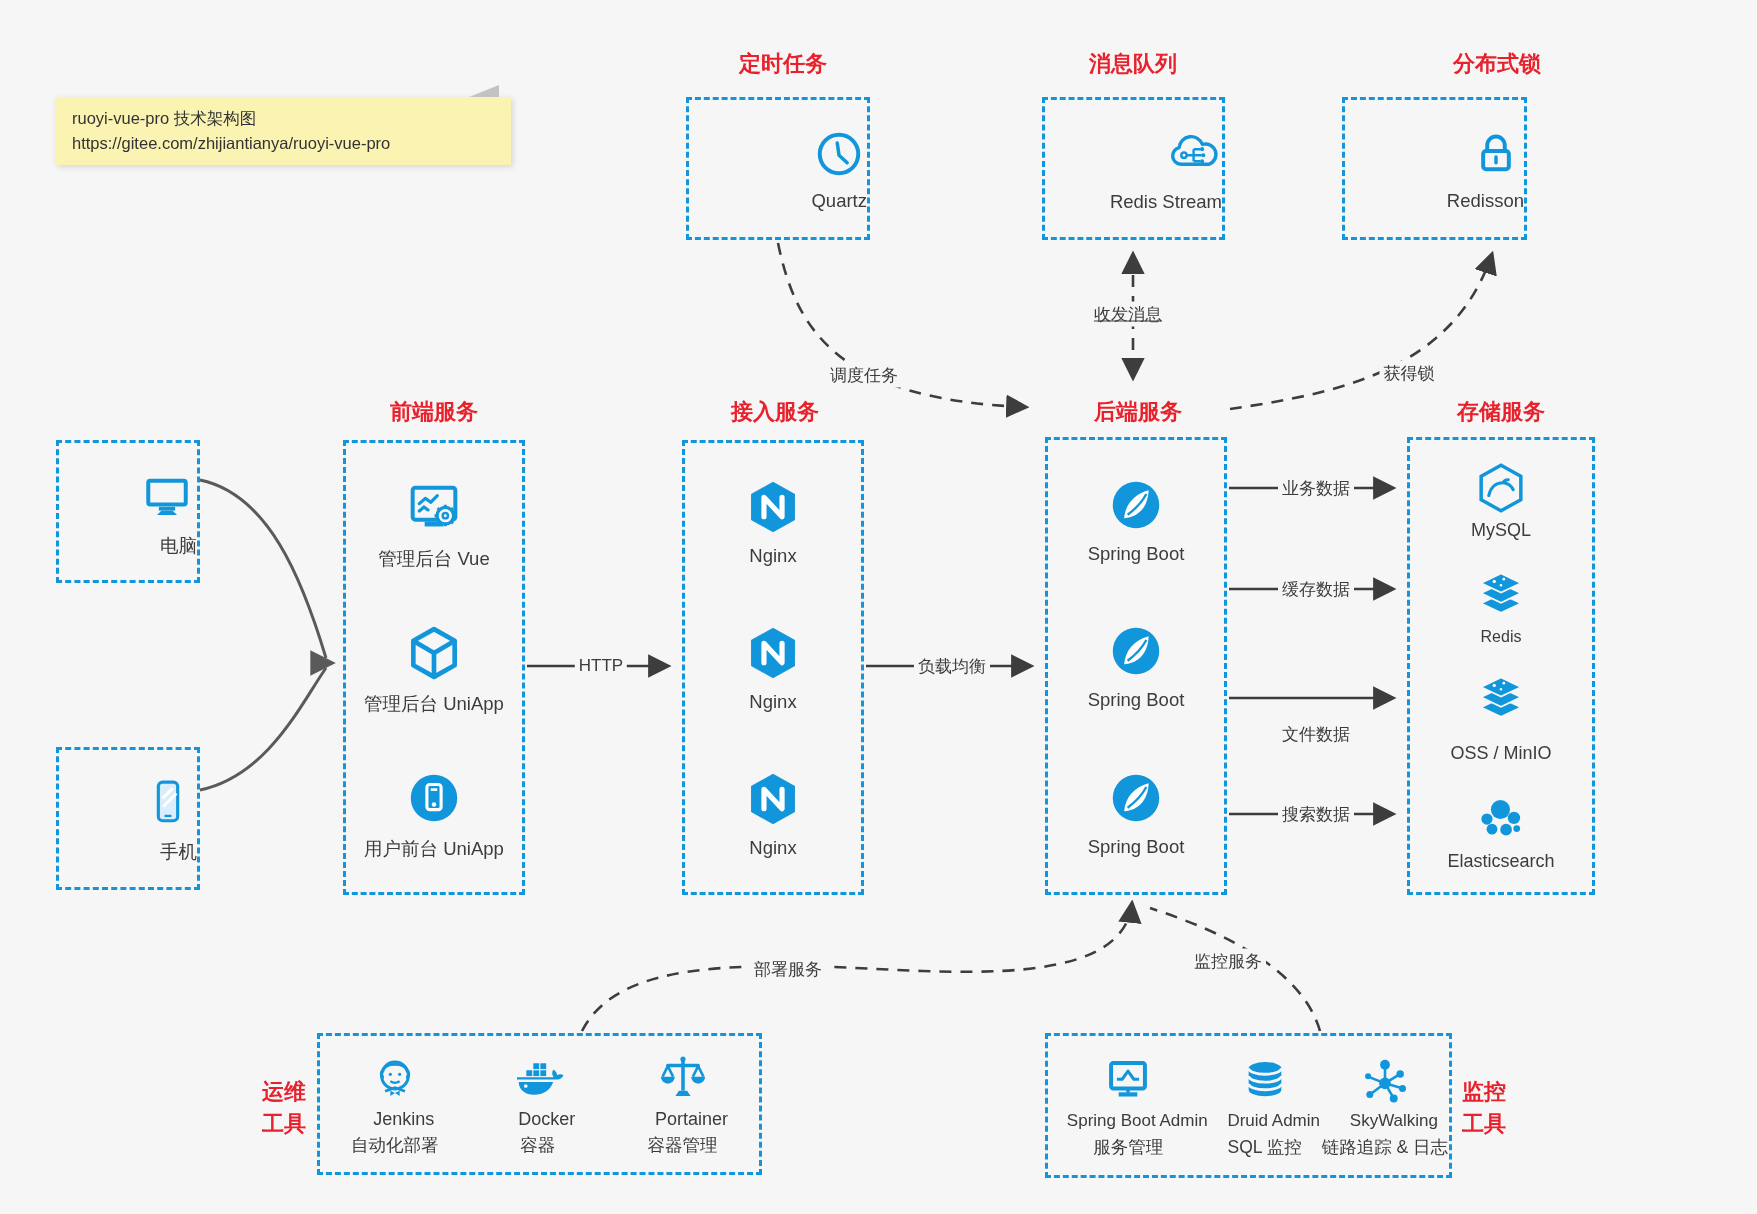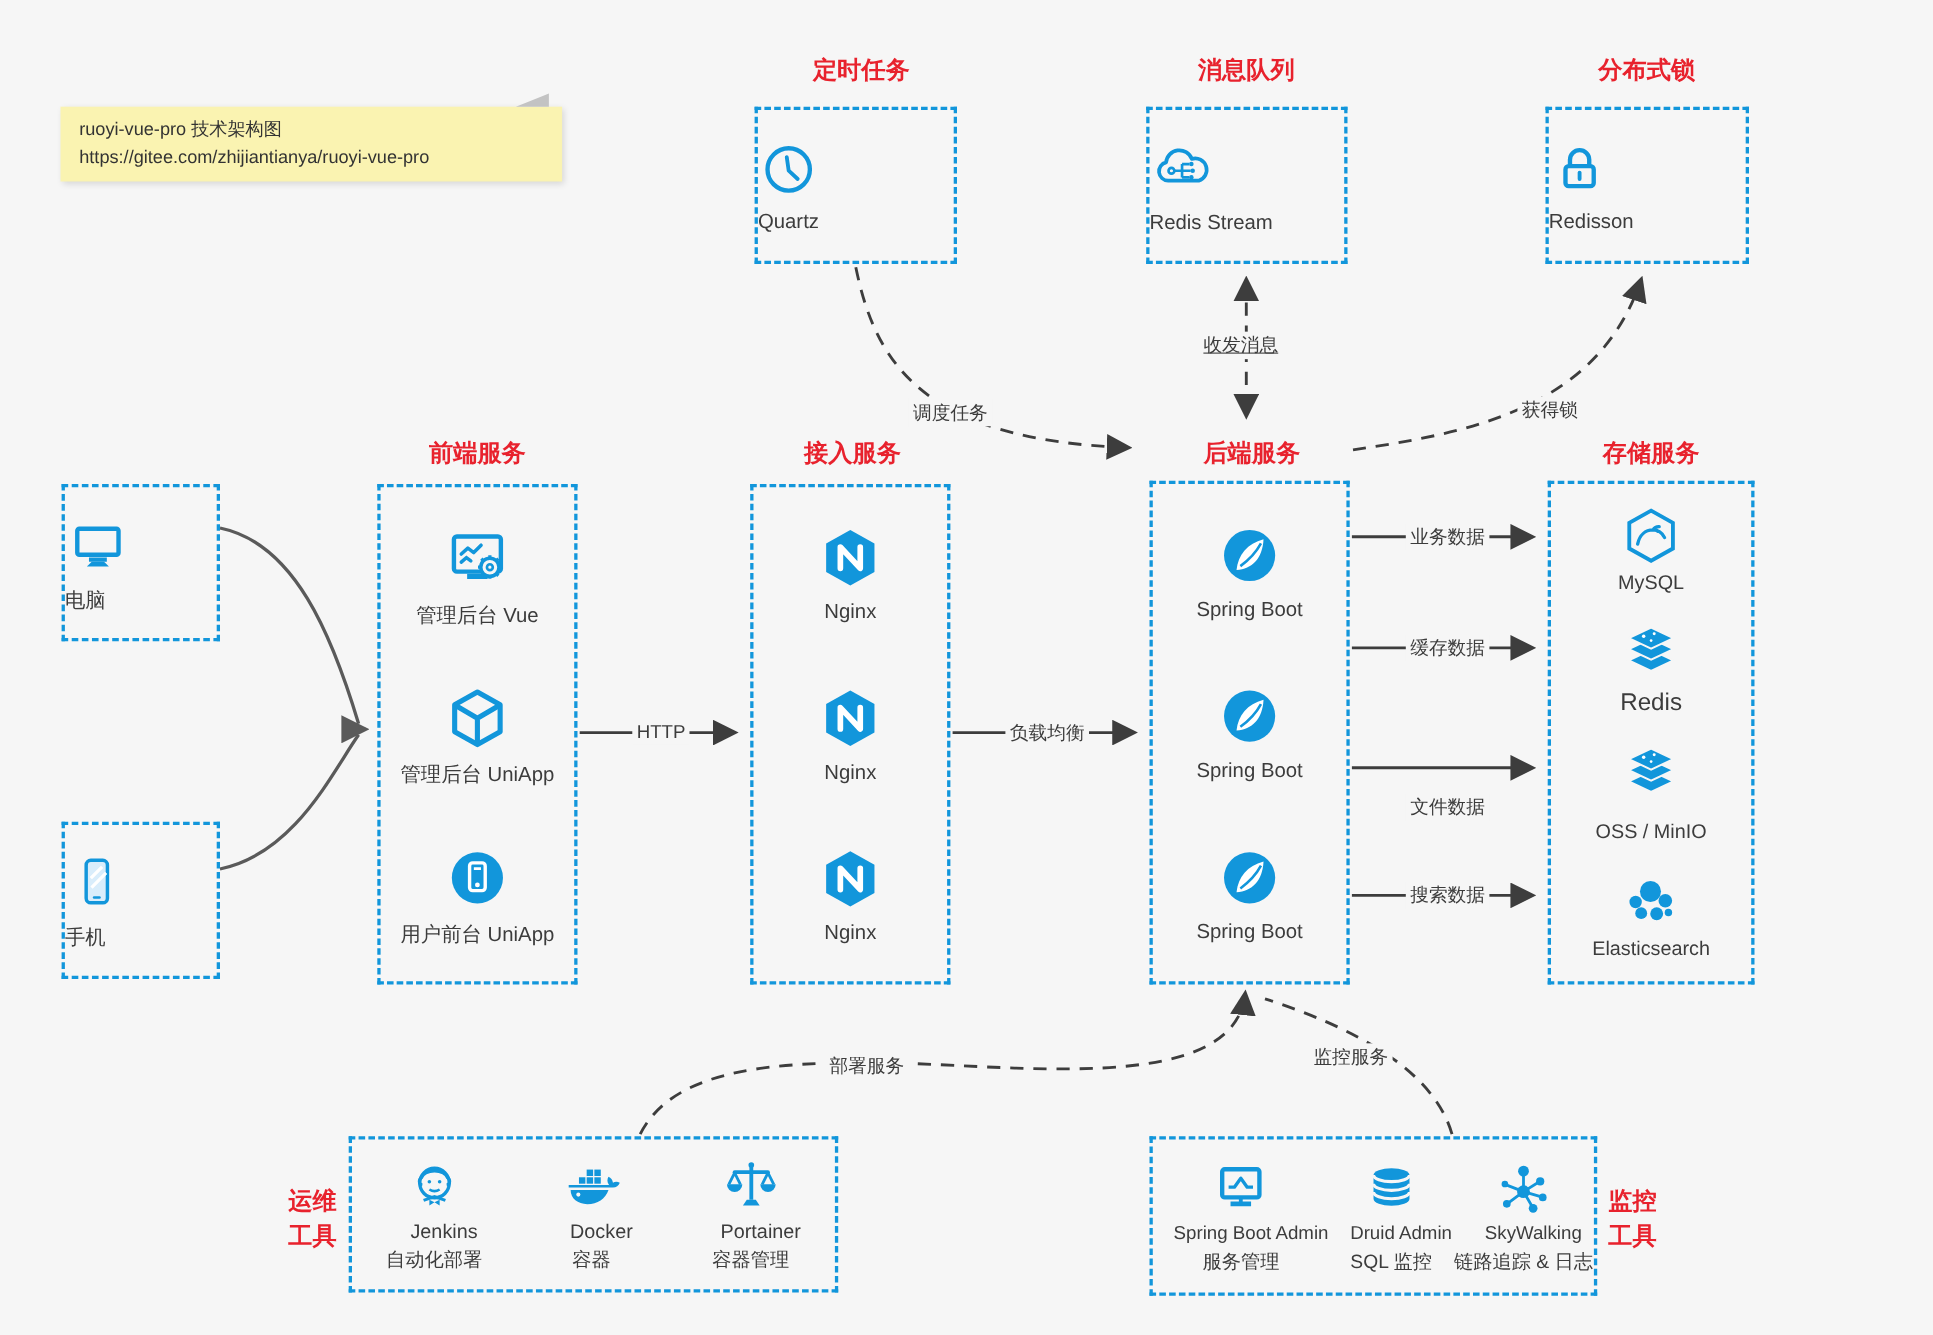--- a/index.html
+++ b/index.html
@@ -2,21 +2,21 @@
 <html><head>
 <meta charset="utf-8">
 <style>
   html,body{margin:0;padding:0;background:#f6f6f6;}
   .canvas{position:relative;width:1757px;height:1214px;background:#f6f6f6;overflow:hidden;
           font-family:"Liberation Sans","DejaVu Sans",sans-serif;color:#3d3d3d;}
   svg.wires{position:absolute;left:0;top:0;z-index:1;}
   .dashedbox{position:absolute;border:3px dashed #1296db;box-sizing:border-box;display:flex;z-index:2;}
   .vcol{flex-direction:column;justify-content:space-around;align-items:center;padding:6px 0;}
   .hrow{flex-direction:row;justify-content:space-around;align-items:center;}
-  .single{flex-direction:column;justify-content:center;align-items:flex-start;gap:8px;}
+  .single{flex-direction:column;justify-content:center;align-items:flex-end;gap:8px;}
   .item{display:flex;flex-direction:column;align-items:center;gap:7px;}
   .lbl{font-size:18.5px;color:#3c3c3c;white-space:nowrap;}
   .sublbl{font-size:17.5px;color:#3c3c3c;white-space:nowrap;margin-top:2px;}
   .hitem{display:flex;flex-direction:column;align-items:center;line-height:24px;}
   .hitem .lbl{font-size:18px;margin-left:18px;}
   .gtitle{position:absolute;transform:translateX(-50%);font-size:22px;font-weight:700;color:#e8222d;
           white-space:nowrap;z-index:3;}
   .sidetitle{position:absolute;transform:translateX(-50%);font-size:22px;font-weight:700;color:#e8222d;
           text-align:center;line-height:32px;z-index:3;}
   .elabel{position:absolute;transform:translate(-50%,-50%);font-size:17px;color:#3c3c3c;
@@ -210,21 +210,21 @@
         <use href="#i-clock"></use>
       </svg>
     <div class="lbl">Quartz</div>
   </div>
   <div class="dashedbox single" style="left:1042px;top:97px;width:183px;height:143px;">
     <svg class="icon" width="58" height="58">
         <use href="#i-cloudnet"></use>
       </svg>
     <div class="lbl">Redis Stream</div>
   </div>
-  <div class="dashedbox single" style="left:1405px;top:97px;width:185px;height:143px;">
+  <div class="dashedbox single" style="left:1342px;top:97px;width:185px;height:143px;">
     <svg class="icon" width="56" height="56">
         <use href="#i-lock"></use>
       </svg>
     <div class="lbl">Redisson</div>
   </div>
 
   <div class="dashedbox single" style="left:56px;top:440px;width:144px;height:143px;">
     <svg class="icon" width="60" height="60">
         <use href="#i-desktop"></use>
       </svg>
@@ -304,21 +304,21 @@
     <div class="item" style="gap:4px;align-items:center;">
       <svg class="icon" width="56" height="56">
           <use href="#i-mysql"></use>
         </svg>
       <div class="lbl" style="font-size:18px;">MySQL</div>
     </div>
     <div class="item" style="gap:5px;">
       <svg class="icon" width="54" height="54">
           <use href="#i-stack"></use>
         </svg>
-      <div class="lbl" style="font-size:22px;">Redis</div>
+      <div class="lbl" style="font-size:16px;">Redis</div>
     </div>
     <div class="item" style="gap:16px;">
       <svg class="icon" width="54" height="54">
           <use href="#i-stack"></use>
         </svg>
       <div class="lbl" style="font-size:18px;">OSS / MinIO</div>
     </div>
     <div class="item" style="gap:5px;">
       <svg class="icon" width="54" height="54">
           <use href="#i-elastic"></use>

